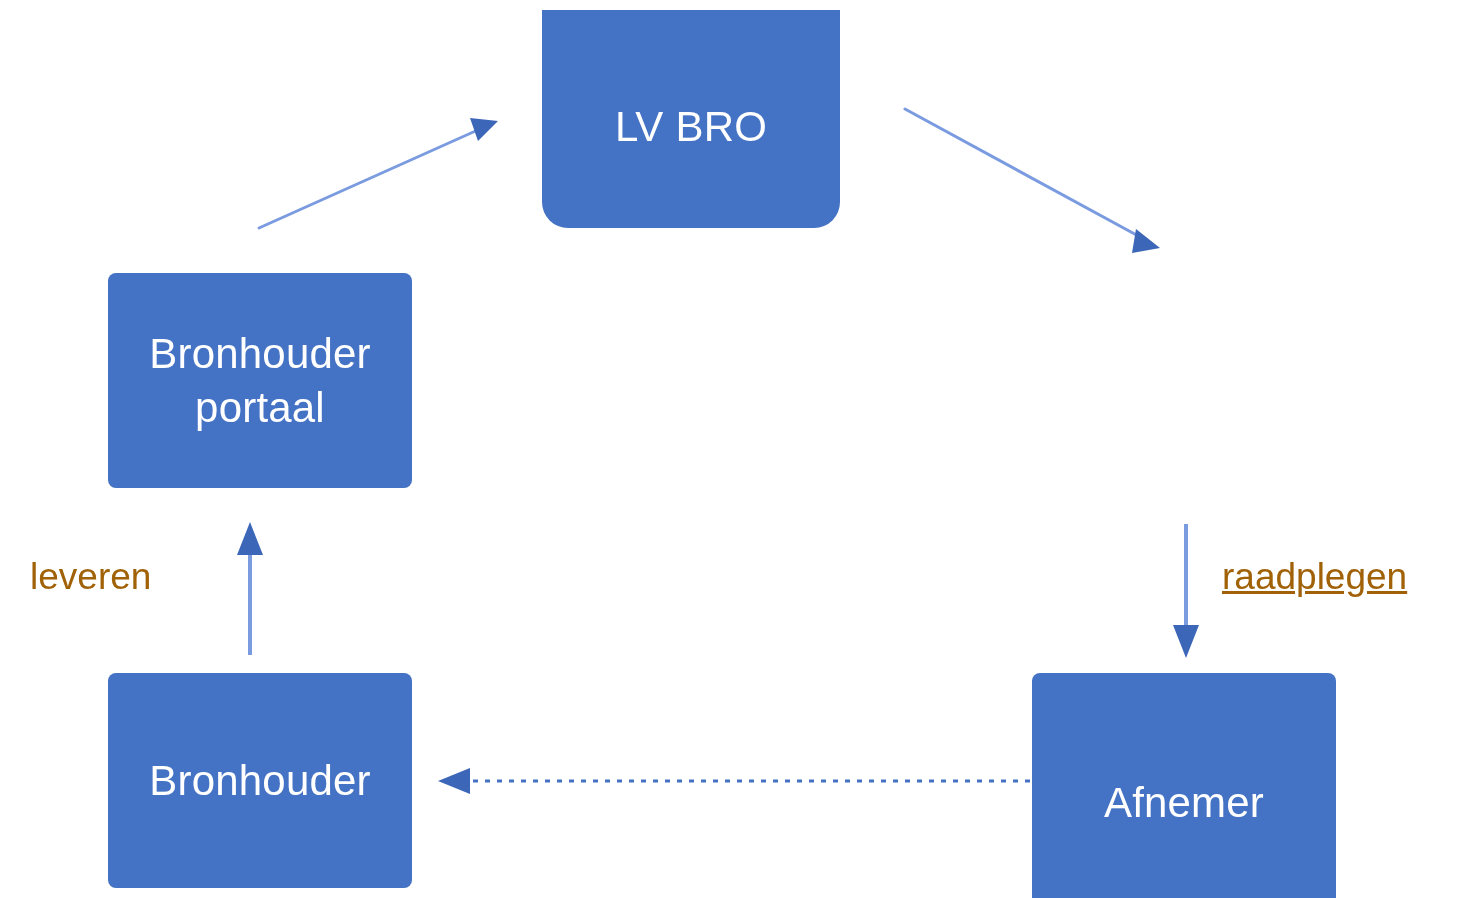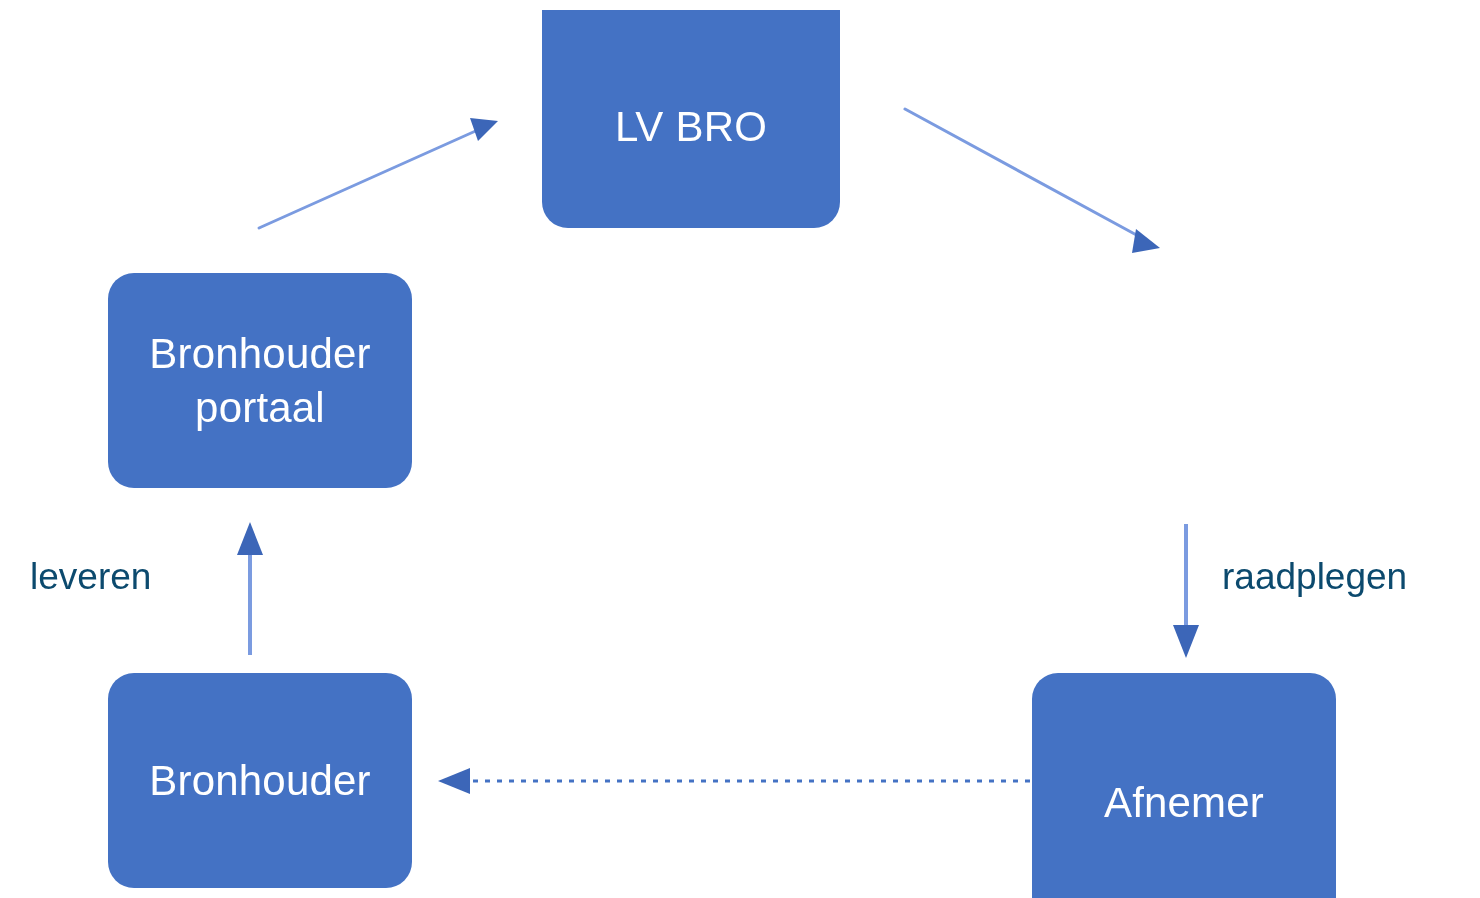--- a/index.html
+++ b/index.html
@@ -12,21 +12,21 @@
     width: 1480px;
     height: 898px;
     background: #ffffff;
     overflow: hidden;
     font-family: "Liberation Sans", sans-serif;
     margin-top: 10px;
   }
   .node {
     position: absolute;
     background: #4472C4;
-    border-radius: 26px;
+    border-radius: 8px;
     display: flex;
     align-items: center;
     justify-content: center;
     text-align: center;
     color: #ffffff;
     font-size: 42px;
     line-height: 1.28;
     font-weight: 400;
     letter-spacing: 0.2px;
     box-sizing: border-box;
@@ -34,27 +34,27 @@
     white-space: pre-line;
   }
   #node-lvbro      { left: 542px; top: -48px;  width: 298px; height: 266px; border-radius: 26px; align-items: flex-end; padding-bottom: 74px;}
   #node-bronportaal{ left: 108px; top: 263px;  width: 304px; height: 215px; }
   #node-uitgifte   { left: 1032px;top: 263px;  width: 304px; height: 215px; }
   #node-bronhouder { left: 108px; top: 663px;  width: 304px; height: 215px; }
   #node-afnemer    { left: 1032px;top: 663px;  width: 304px; height: 259px; }
 
   .edge-label {
     position: absolute;
-    color: #0c4a6e;
+    color: #a16207;
     font-size: 37px;
     line-height: 1;
     white-space: nowrap;
   }
   #label-leveren     { left: 30px;   top: 548px; }
-  #label-raadplegen  { left: 1222px; top: 548px; }
+  #label-raadplegen  { left: 1222px; top: 548px; text-decoration: underline; }
   #label-terugmelden { left: 568px;  top: 816px; }
 
   svg.edges {
     position: absolute;
     left: 0; top: 0;
     width: 1480px;
     height: 898px;
     pointer-events: none;
   }
 </style>

